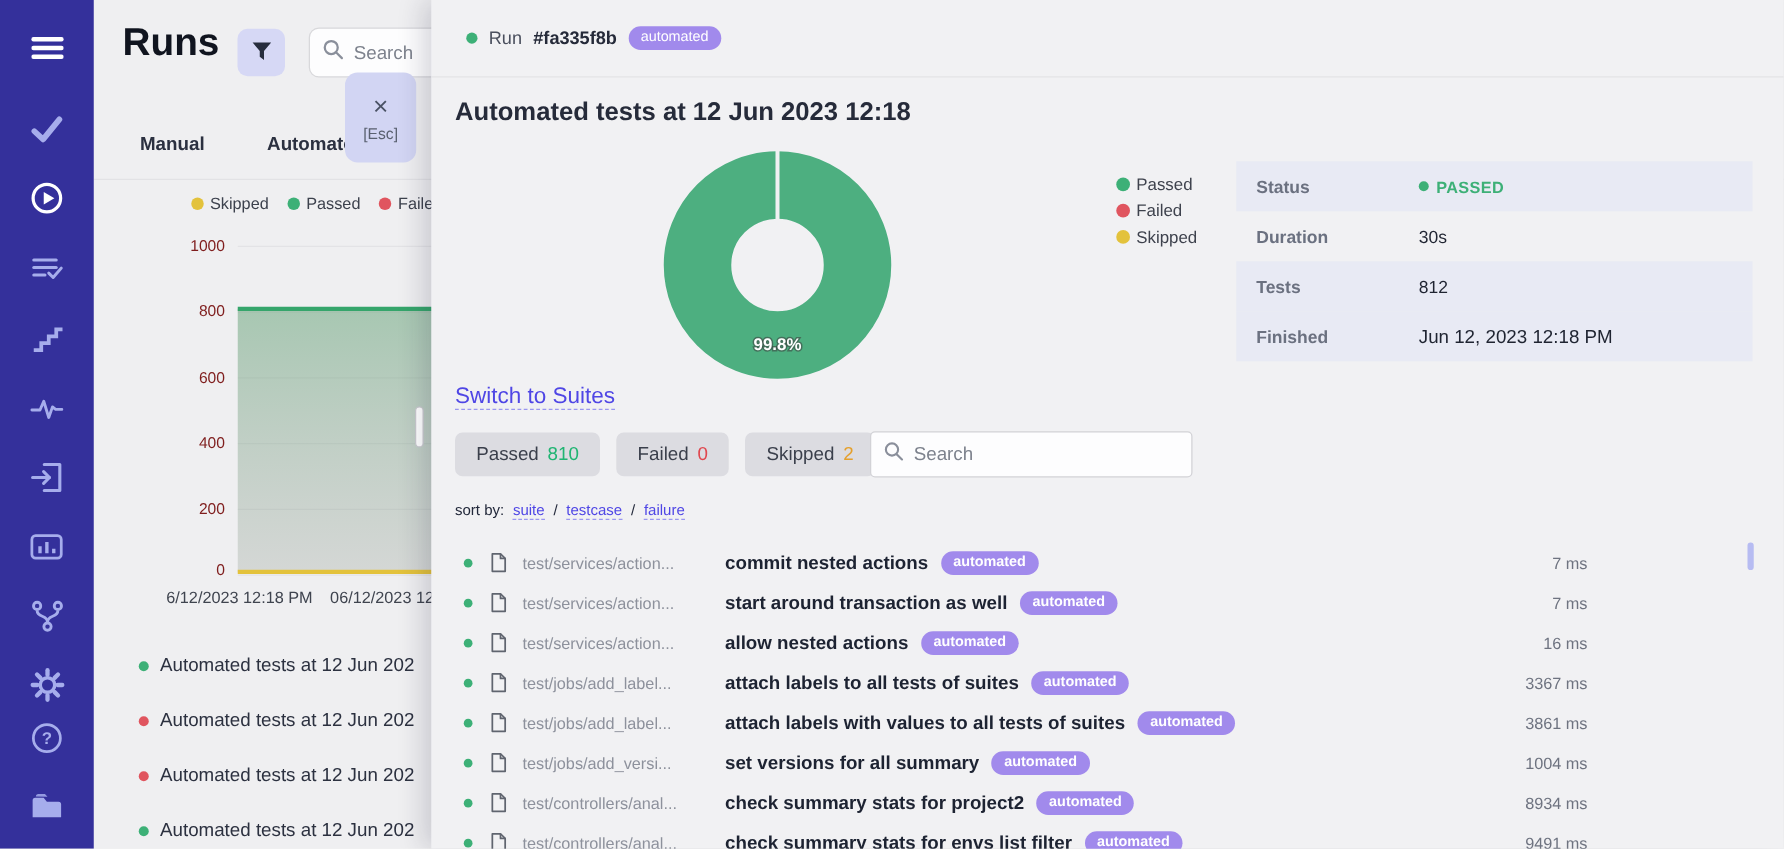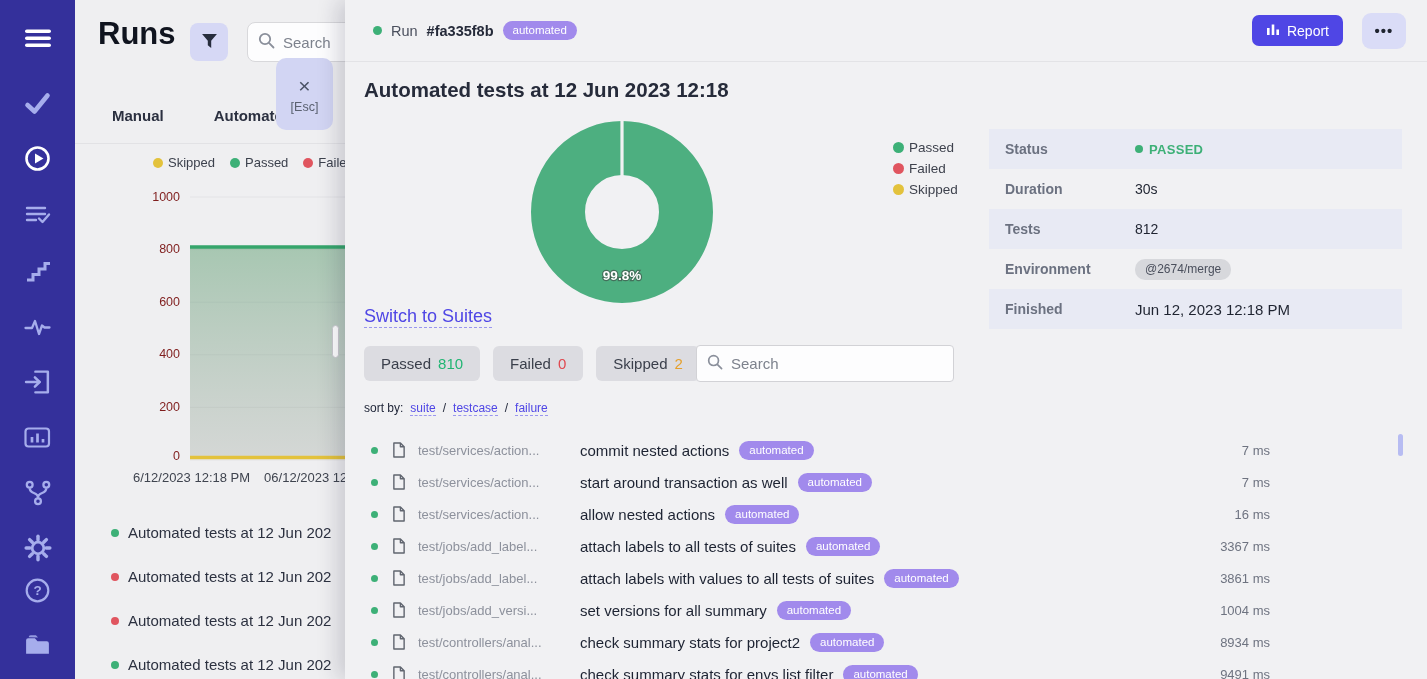--- a/index.html
+++ b/index.html
@@ -82,21 +82,21 @@
   .cnt-g { color:#21b573; } .cnt-r { color:#e0484f; } .cnt-o { color:#e5a02c; }
   .panel-search { left:351px; top:345px; width:258px; height:37px; border-radius:4px; border-color:#d2d2d6; }
   .sortbar { position:absolute; left:19px; top:401px; font-size:12px; color:#22283a; display:flex; gap:7px; align-items:baseline; }
 
   
   .tests { position:absolute; left:0; right:0; top:434px; }
   .test-row { position:relative; height:32px; display:flex; align-items:center; cursor:pointer; }
   .test-row .dot { width:7px; height:7px; position:absolute; left:26px; }
   .test-row .file-icon { position:absolute; left:47px; top:7px; }
   .test-suite { position:absolute; left:73px; width:155px; font-size:13px; color:#8d919c; white-space:nowrap; overflow:hidden; }
-  .test-name { position:absolute; left:235px; font-size:15px; font-weight:400; color:#1d2332; white-space:nowrap; display:flex; align-items:center; gap:10px; }
+  .test-name { position:absolute; left:235px; font-size:15px; font-weight:700; color:#1d2332; white-space:nowrap; display:flex; align-items:center; gap:10px; }
   .test-dur { position:absolute; right:157px; font-size:13px; color:#6e7380; }
   .panel-scroll { position:absolute; right:24px; top:434px; width:5px; height:22px; background:#b7bcf2; border-radius:3px; }
 </style>
 </head>
 <body>
 
 <div id="app">
 
   <nav class="sidebar">
     <div class="side-icon" style="top:25px">
@@ -283,31 +283,20 @@
   </div>
 
   <section class="panel">
     <div class="panel-header">
       <div class="ph-left">
         <span class="dot dot-g"></span>
         <span class="run-word">Run</span>
         <span class="run-id">#fa335f8b</span>
         <span class="badge">automated</span>
       </div>
-      <div class="ph-right">
-        <button class="report-btn">
-          <span><svg width="14" height="14" viewBox="0 0 14 14" fill="#ffffff">
-                <rect x="1" y="6" width="2.6" height="7"></rect>
-                <rect x="5.7" y="2.5" width="2.6" height="10.5"></rect>
-                <rect x="10.4" y="7.5" width="2.6" height="5.5"></rect>
-              </svg></span>
-          <span>Report</span>
-        </button>
-        <button class="more-btn"><span>•••</span></button>
-      </div>
     </div>
 
     <h2 class="panel-title">Automated tests at 12 Jun 2023 12:18</h2>
 
     <svg class="donut" width="190" height="190" viewBox="0 0 190 190">
       <circle cx="95" cy="95" r="64" fill="none" stroke="var(--donut-green)" stroke-width="54"></circle>
       <line x1="95" y1="3" x2="95" y2="60" stroke="#f1f1f3" stroke-width="3.2"></line>
       <text class="donut-label" x="95" y="163" text-anchor="middle" style="paint-order:stroke" stroke="rgba(60,60,60,.55)" stroke-width="2.4">99.8%</text>
     </svg>
 
@@ -334,26 +323,20 @@
             <span>PASSED</span>
           </span>
       </div>
       <div class="sum-row">
         <span class="sum-label">Duration</span>
         <span class="sum-value">30s</span>
       </div>
       <div class="sum-row alt">
         <span class="sum-label">Tests</span>
         <span class="sum-value">812</span>
-      </div>
-      <div class="sum-row">
-        <span class="sum-label">Environment</span>
-        <span class="sum-value">
-            <span class="env-badge">@2674/merge</span>
-          </span>
       </div>
       <div class="sum-row alt">
         <span class="sum-label">Finished</span>
         <span class="sum-value" style="font-size:15px">Jun 12, 2023 12:18 PM</span>
       </div>
     </div>
 
     <a class="dashed-link switch-link">Switch to Suites</a>
 
     <div class="chips">

